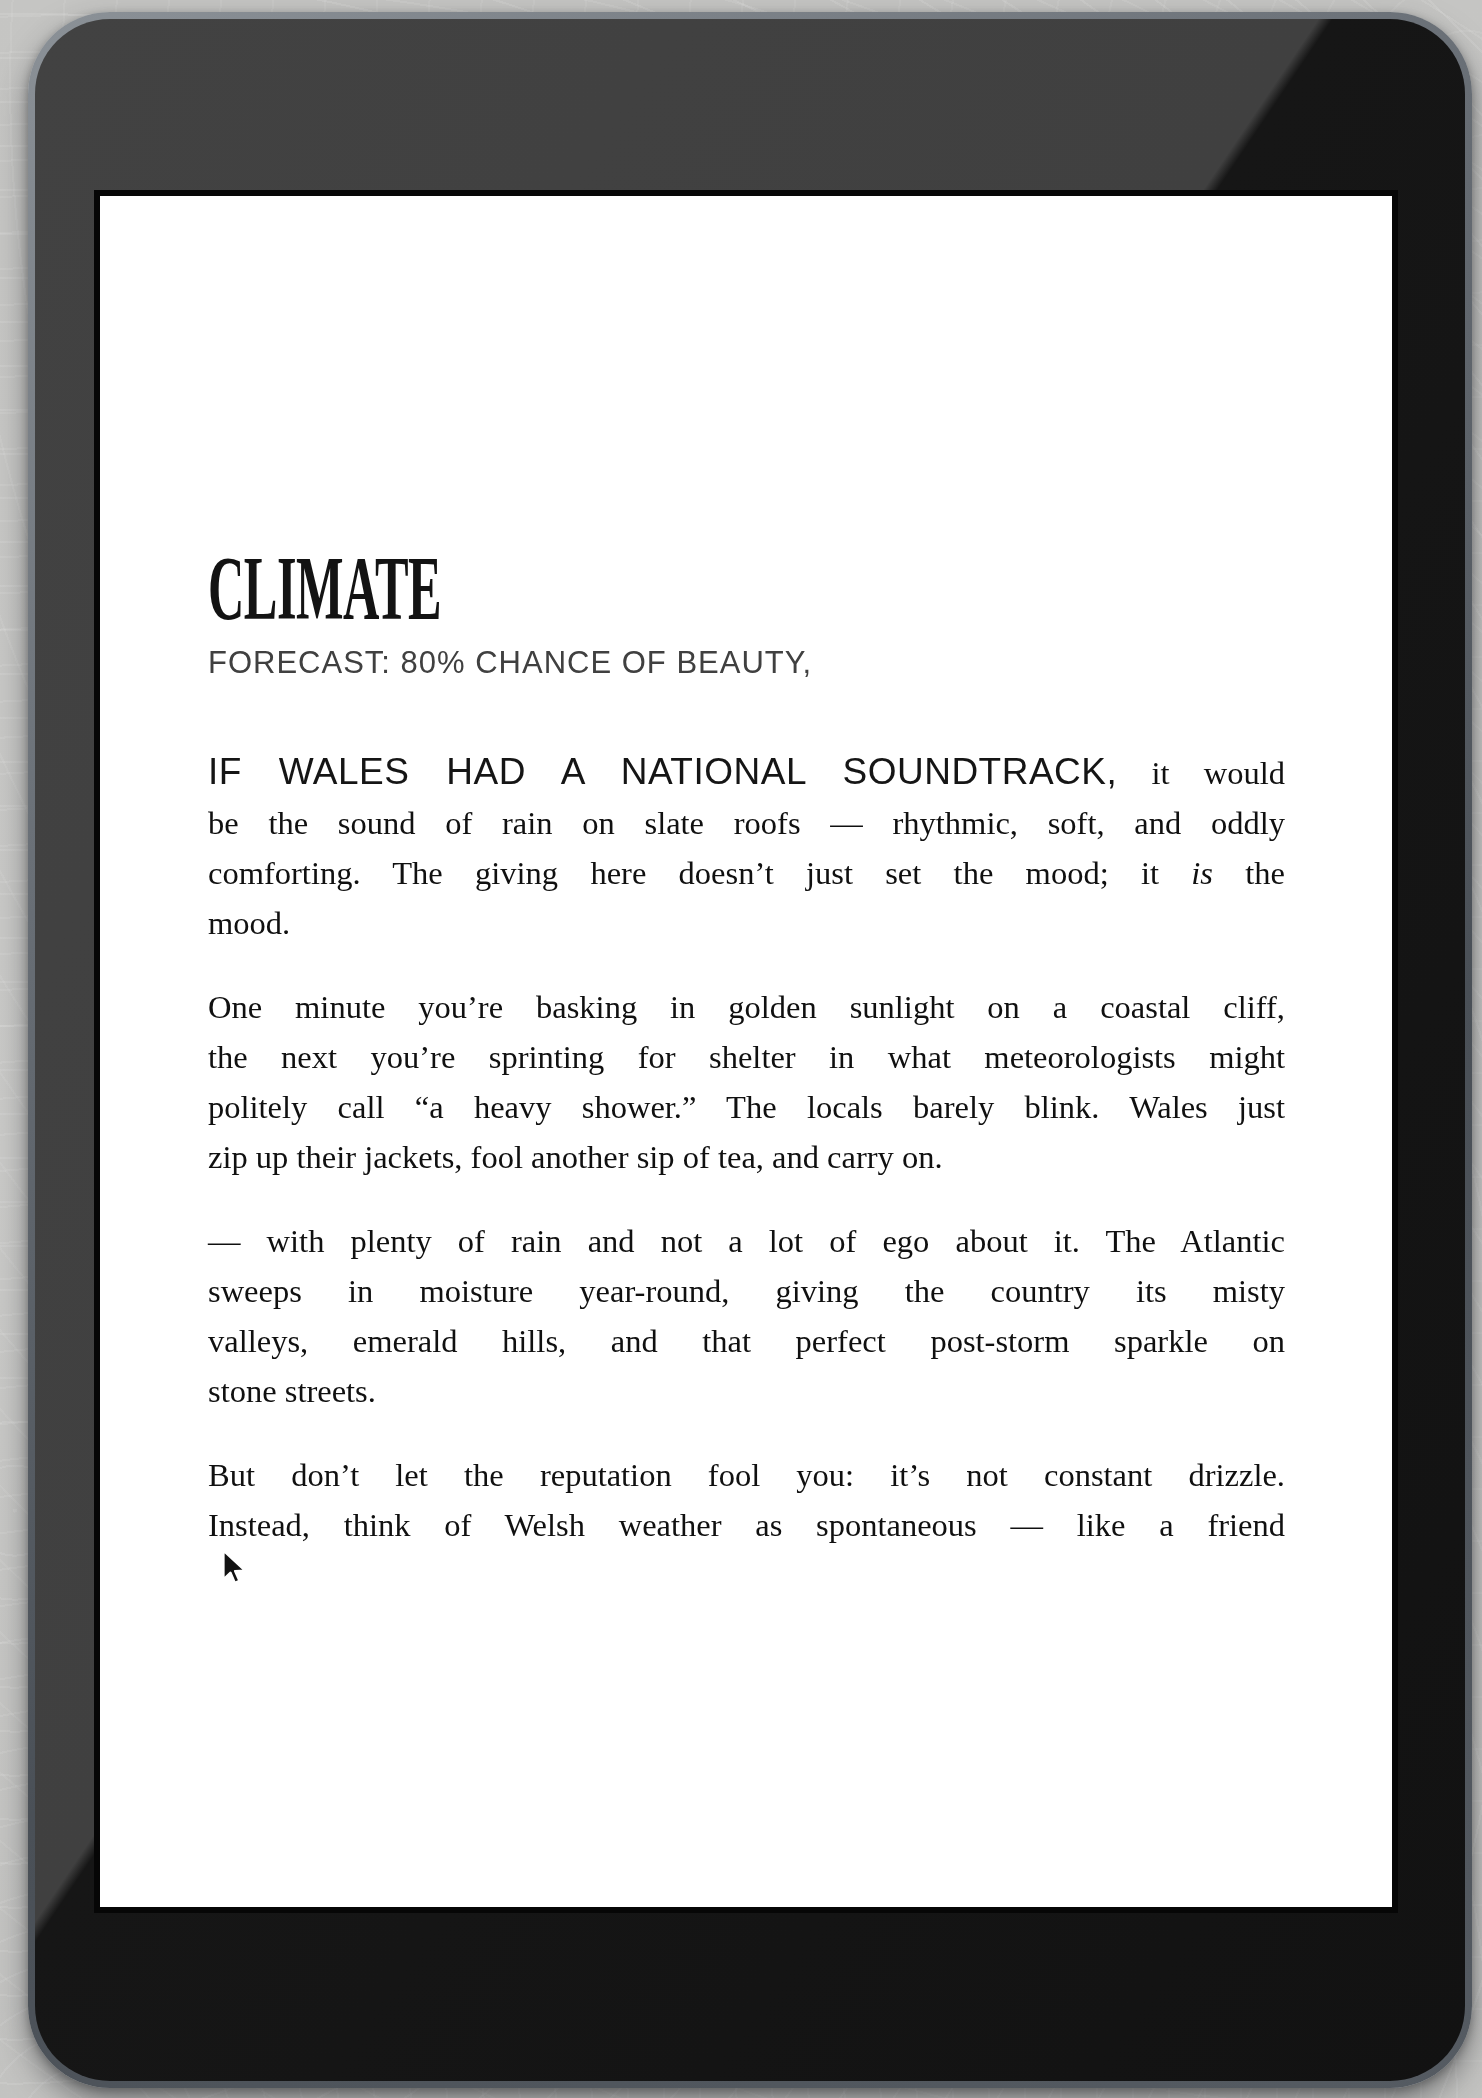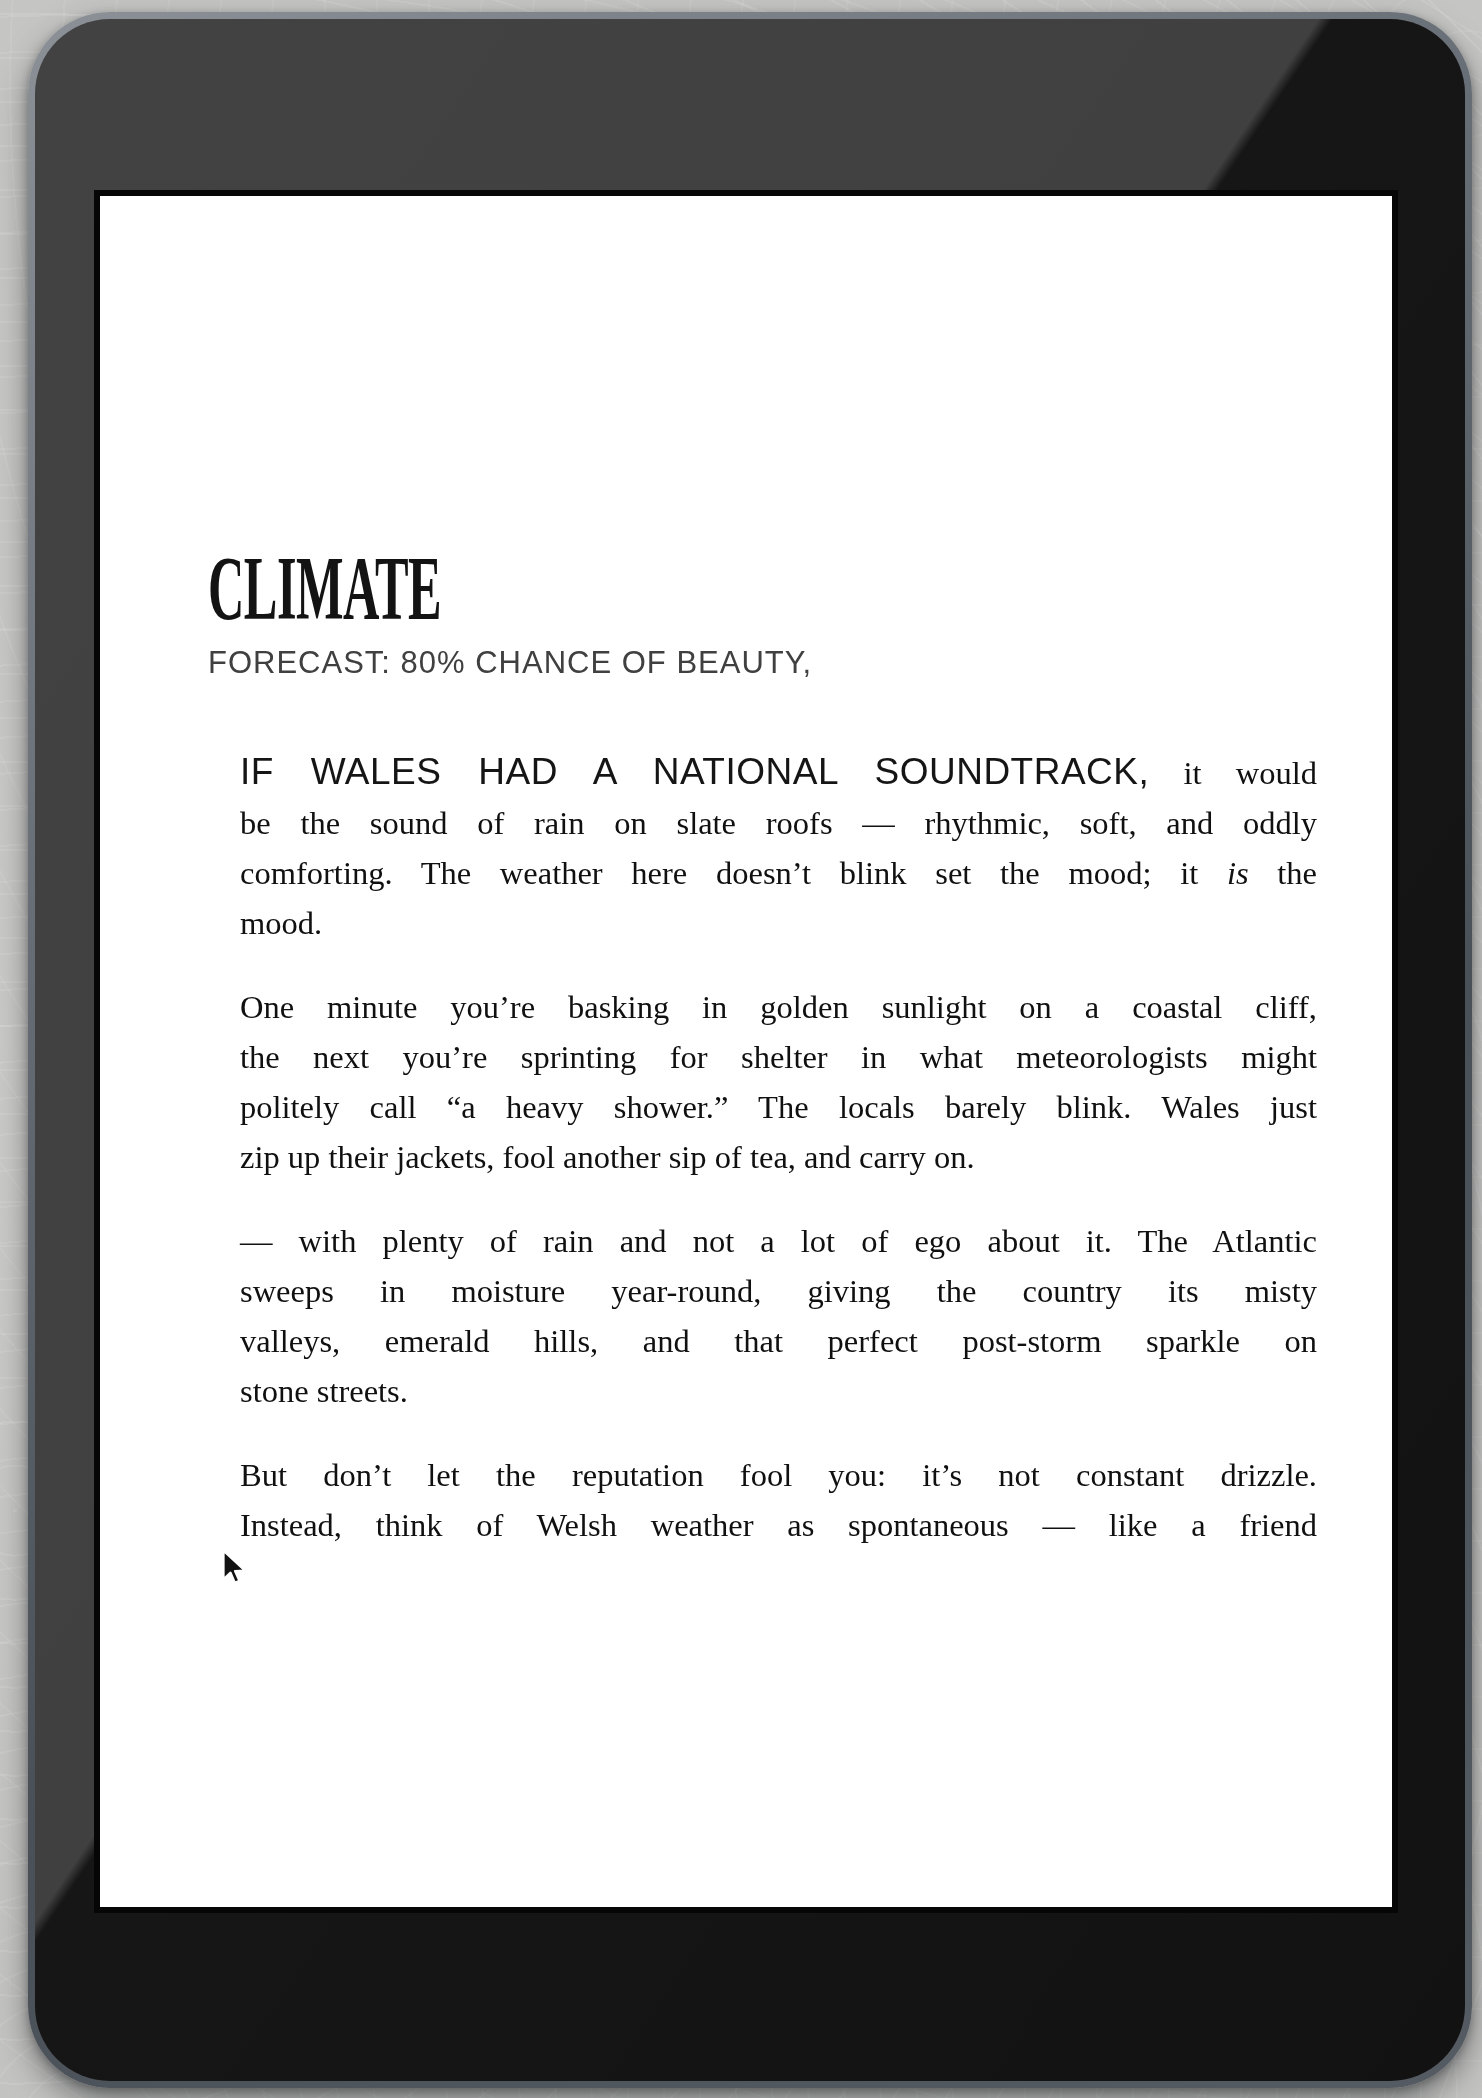--- a/index.html
+++ b/index.html
@@ -53,21 +53,20 @@
   .chapter-subtitle{
     margin-top:8px;
     font-family:"Liberation Sans",sans-serif;
     font-size:31px;line-height:45px;letter-spacing:1px;
     color:#404040;
   }
   .chapter-body{
     margin-top:62px;
     font-size:32.5px;color:#101010;
     width:1077px;
-    margin-left:32px;
   }
   .para{margin:0 0 34px 0;}
   .line{
     text-align:justify;text-align-last:justify;
     line-height:50px;
   }
   .line.last{text-align-last:left;}
   .lead{
     font-family:"Liberation Sans",sans-serif;
     font-size:37px;letter-spacing:0.5px;color:#151515;
@@ -96,21 +95,21 @@
       </div>
 
       <div class="chapter-subtitle">
         <div>FORECAST: 80% CHANCE OF BEAUTY,</div>
       </div>
 
       <div class="chapter-body">
           <div class="para">
             <div class="line"><span class="lead">IF WALES HAD A NATIONAL SOUNDTRACK,</span><span> it would</span></div>
             <div class="line"><span>be the sound of rain on slate roofs — rhythmic, soft, and oddly</span></div>
-            <div class="line"><span>comforting. The weather here doesn’t blink set the mood; it </span><span class="ital">is</span><span> the</span></div>
+            <div class="line"><span>comforting. The giving here doesn’t just set the mood; it </span><span class="ital">is</span><span> the</span></div>
             <div class="line last"><span>mood.</span></div>
           </div>
           <div class="para">
             <div class="line"><span>One minute you’re basking in golden sunlight on a coastal cliff,</span></div>
             <div class="line"><span>the next you’re sprinting for shelter in what meteorologists might</span></div>
             <div class="line"><span>politely call “a heavy shower.” The locals barely blink. Wales just</span></div>
             <div class="line last"><span>zip up their jackets, fool another sip of tea, and carry on.</span></div>
           </div>
           <div class="para">
             <div class="line"><span>— with plenty of rain and not a lot of ego about it. The Atlantic</span></div>

